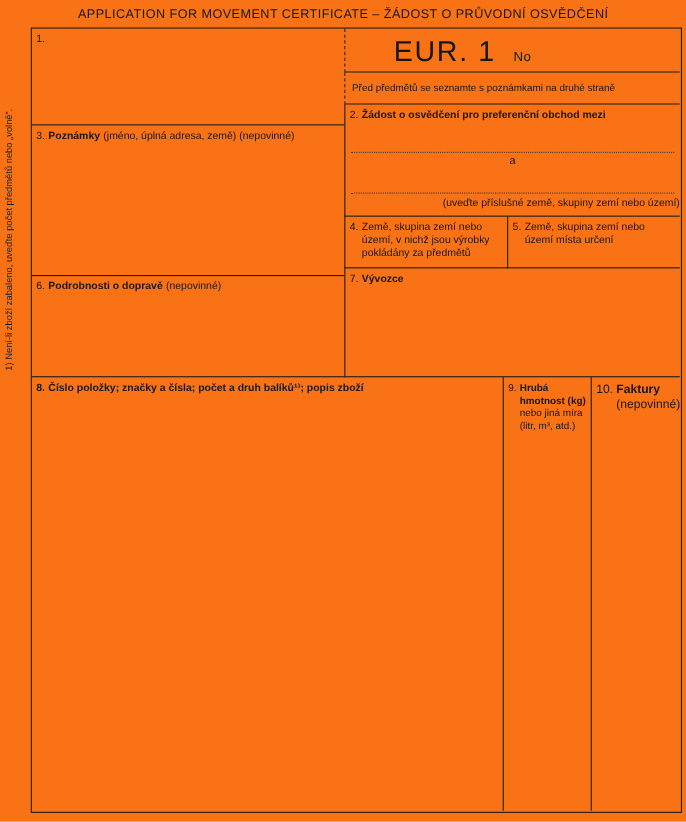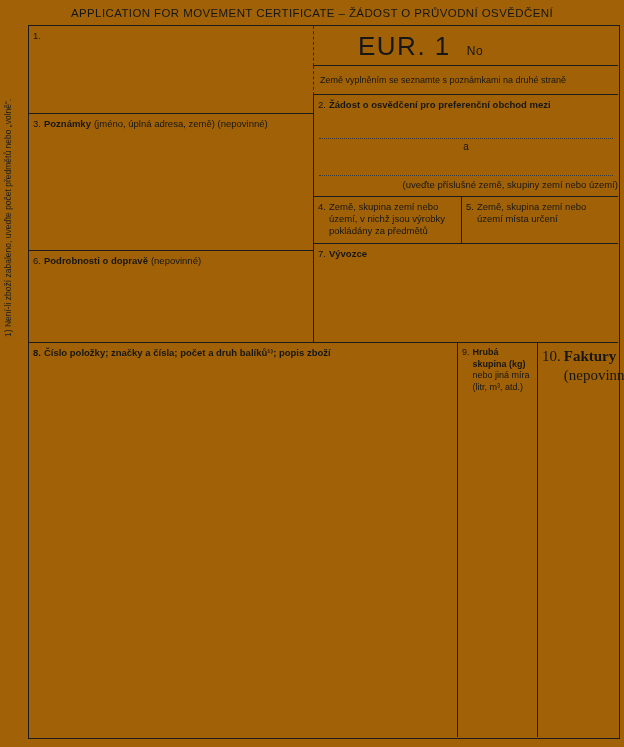--- a/index.html
+++ b/index.html
@@ -1,17 +1,17 @@
 <!DOCTYPE html>
 <html><head>
 <meta charset="utf-8">
 <style>
   html,body{margin:0;padding:0;background:#e8e8e8;}
   .page{
-    position:relative;width:624px;height:747px;background:#a16207;
+    position:relative;width:624px;height:747px;background:#f97316;
     font-family:"Liberation Sans","DejaVu Sans",sans-serif;color:#161616;
     overflow:hidden;
   }
   .title{
     position:absolute;top:7px;left:0;width:624px;text-align:center;
     font-size:11.5px;letter-spacing:.4px;white-space:nowrap;font-weight:500;
   }
   .vfoot{
     position:absolute;left:3px;top:337px;width:310px;height:13px;
     transform:rotate(-90deg);transform-origin:0 0;
@@ -69,21 +69,21 @@
       </div>
     </div>
 
     <div class="cell bb bld" style="left:284px;top:0;width:305px;height:40px;">
       <div class="eur">
         <span>EUR. 1</span><span class="no">No</span>
       </div>
     </div>
 
     <div class="cell bb bld" style="left:284px;top:40px;width:305px;height:29px;">
-      <div class="notice">Země vyplněním se seznamte s poznámkami na druhé straně</div>
+      <div class="notice">Před předmětů se seznamte s poznámkami na druhé straně</div>
     </div>
 
     <div class="cell bb bl" style="left:284px;top:69px;width:305px;height:102px;">
       <div class="lbl">
         <span class="num">2.</span>
         <span class="txt"><b>Žádost o osvědčení pro preferenční obchod mezi</b></span>
       </div>
       <div class="dotline" style="top:43px;"></div>
       <div class="conn" style="top:46px;">a</div>
       <div class="dotline" style="top:80px;"></div>
@@ -114,25 +114,25 @@
     <div class="cell" style="left:0;top:317px;width:428px;height:394px;">
       <div class="lbl">
         <span class="num" style="font-weight:bold;">8.</span>
         <span class="txt"><b>Číslo položky; značky a čísla; počet a druh balíků¹⁾; popis zboží</b></span>
       </div>
     </div>
 
     <div class="cell bl" style="left:428px;top:317px;width:80px;height:394px;">
       <div class="lbl" style="font-size:9px;">
         <span class="num">9.</span>
-        <span class="txt"><b>Hrubá skupina (kg)</b><span class="rest rest-block">nebo jiná míra (litr, m³, atd.)</span></span>
+        <span class="txt"><b>Hrubá hmotnost (kg)</b><span class="rest rest-block">nebo jiná míra (litr, m³, atd.)</span></span>
       </div>
     </div>
 
     <div class="cell bl" style="left:508px;top:317px;width:81px;height:394px;">
-      <div class="lbl" style="font-size:15px;font-family:Liberation Serif, serif;">
+      <div class="lbl" style="font-size:11px;">
         <span class="num">10.</span>
         <span class="txt"><b>Faktury</b><span class="rest rest-block">(nepovinné)</span></span>
       </div>
     </div>
 
   </div>
 </div>
 
 </body></html>

